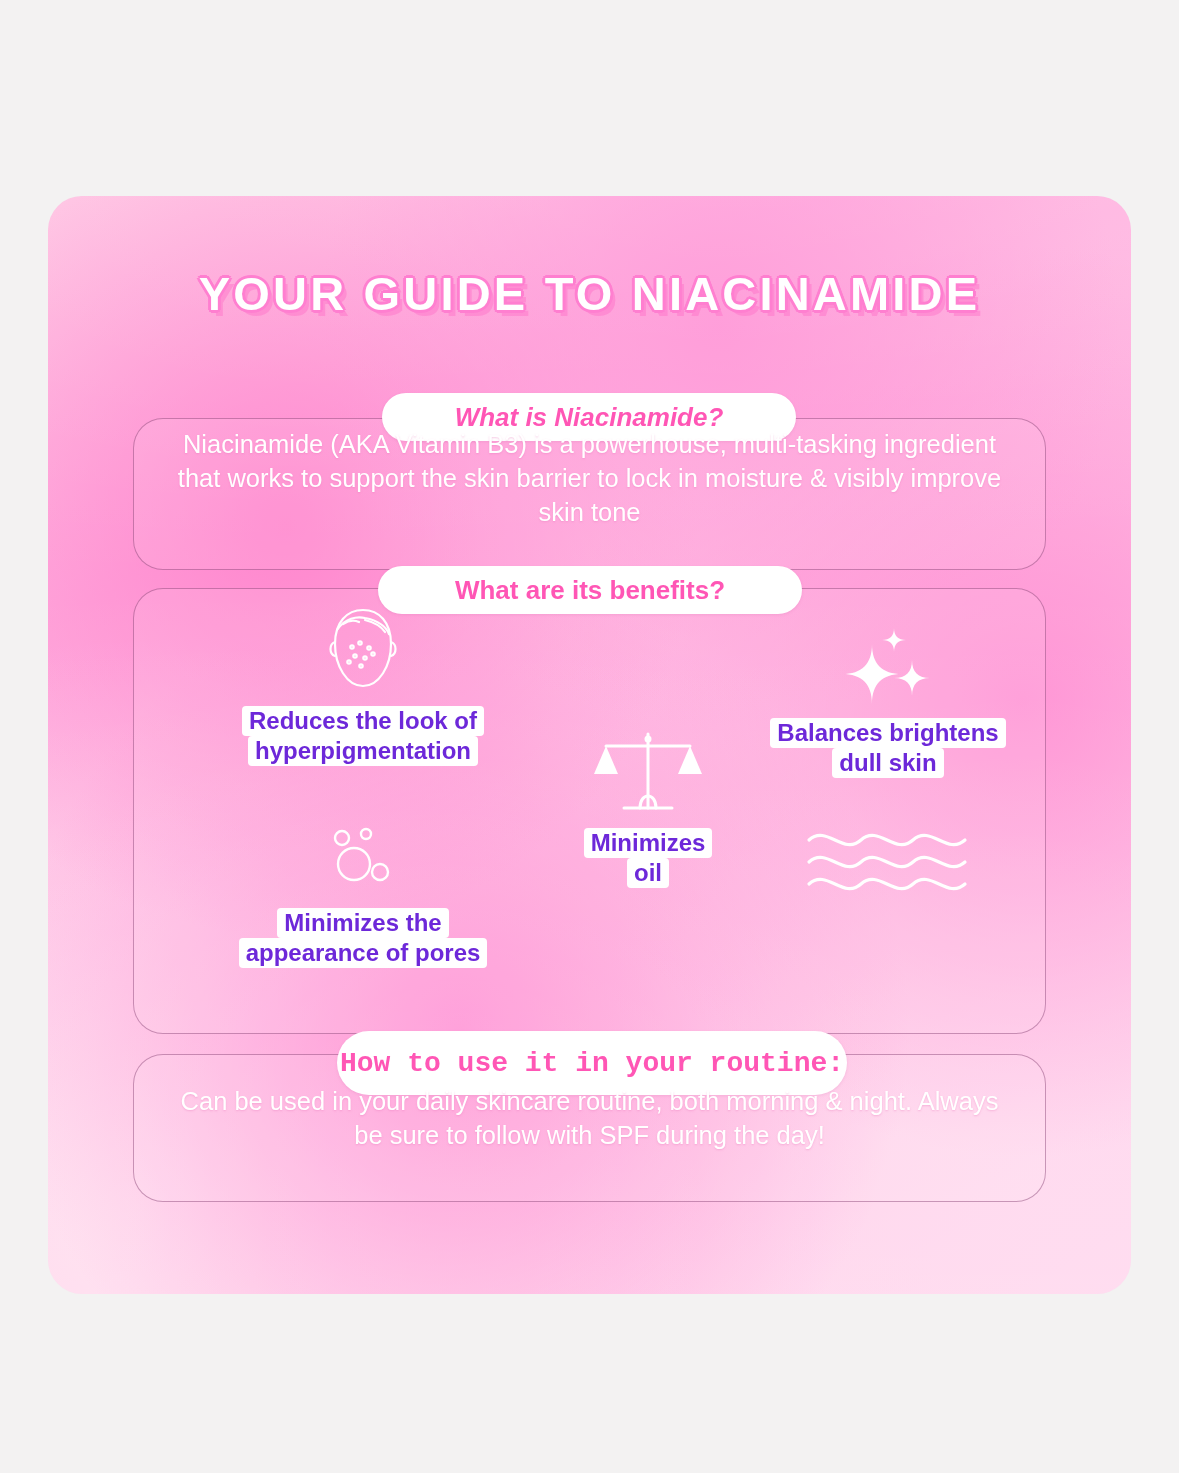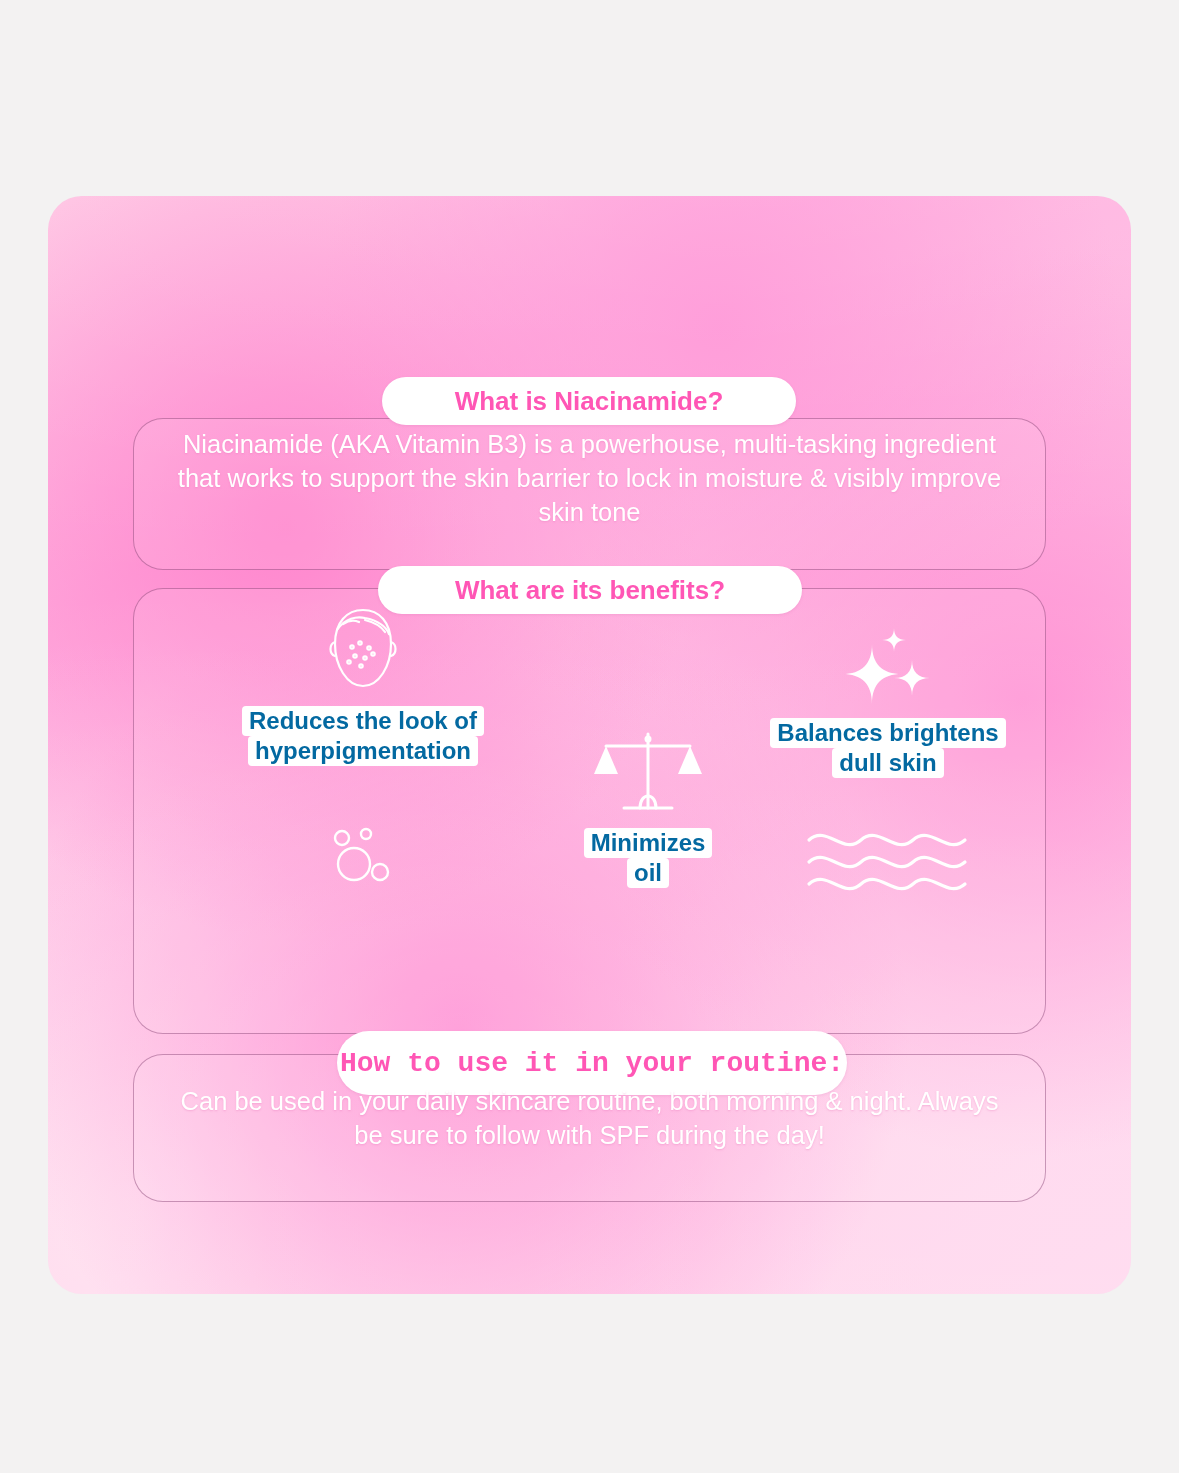--- a/index.html
+++ b/index.html
@@ -84,21 +84,21 @@
     background: #ffffff;
     border-radius: 999px;
     color: #ff56b5;
     font-weight: bold;
     display: flex;
     align-items: center;
     justify-content: center;
     white-space: nowrap;
     box-shadow: 0 1px 3px rgba(200,90,160,0.18);
   }
-  #pill-what    { left: 334px; top: 181px; width: 414px; height: 48px; font-size: 26px; }
+  #pill-what    { left: 334px; top: 197px; width: 414px; height: 48px; font-size: 26px; font-style: italic; }
   #pill-benefit { left: 330px; top: 370px; width: 424px; height: 48px; font-size: 26px; }
   #pill-how     { left: 289px; top: 835px; width: 510px; height: 64px; font-size: 28px; font-family: Liberation Mono, monospace; }
 
   
   .body-text {
     position: absolute;
     text-align: center;
     color: #ffffff;
     font-size: 25.5px;
     line-height: 1.34;
@@ -111,21 +111,21 @@
   .benefit { position: absolute; text-align: center; }
   .benefit .icon {
     display: flex;
     align-items: flex-end;
     justify-content: center;
     height: 86px;
   }
   .benefit .label {
     display: inline-block;
     margin-top: 6px;
-    color: #0369a1;
+    color: #6d28d9;
     font-weight: bold;
     font-size: 24px;
     line-height: 1.16;
   }
   .benefit .label span {
     background: #ffffff;
     display: inline-block;
     padding: 1px 7px;
     border-radius: 4px;
     box-decoration-break: clone;
@@ -139,20 +139,21 @@
   #benefit-texture           { left: 690px; top: 620px; width: 300px; }
 
   svg { display: block; overflow: visible; }
 </style>
 </head>
 <body>
 
 <div id="canvas">
   <div id="card">
 
+    <div id="title" class="layer">YOUR GUIDE TO NIACINAMIDE</div>
 
     <div class="panel layer" id="panel-what"></div>
     <div class="pill layer" id="pill-what">What is Niacinamide?</div>
     <div class="body-text layer" id="text-what">Niacinamide (AKA Vitamin B3) is a powerhouse, multi-tasking ingredient that works to support the skin barrier to lock in moisture &amp; visibly improve skin tone</div>
 
     <div class="panel layer" id="panel-benefit"></div>
     <div class="pill layer" id="pill-benefit">What are its benefits?</div>
 
     <div class="benefit layer" id="benefit-hyperpigmentation">
       <div class="icon">
@@ -213,20 +214,24 @@
 
     <div class="benefit layer" id="benefit-pores">
       <div class="icon">
         <svg width="90" height="82" viewBox="0 0 90 82" fill="none" stroke="#ffffff" stroke-width="2.4">
           <circle cx="24" cy="18" r="7"></circle>
           <circle cx="48" cy="14" r="5"></circle>
           <circle cx="36" cy="44" r="16"></circle>
           <circle cx="62" cy="52" r="8"></circle>
         </svg>
       </div>
+      <div class="label">
+        <span>Minimizes the</span><br>
+        <span>appearance of pores</span>
+      </div>
     </div>
 
     <div class="benefit layer" id="benefit-texture">
       <div class="icon">
         <svg width="170" height="80" viewBox="0 0 170 80" fill="none" stroke="#ffffff" stroke-width="3.2" stroke-linecap="round">
           <path d="M6 18 C24 2 40 34 58 18 C76 2 92 34 110 18 C128 2 144 34 162 18"></path>
           <path d="M6 40 C24 24 40 56 58 40 C76 24 92 56 110 40 C128 24 144 56 162 40"></path>
           <path d="M6 62 C24 46 40 78 58 62 C76 46 92 78 110 62 C128 46 144 78 162 62"></path>
         </svg>
       </div>

